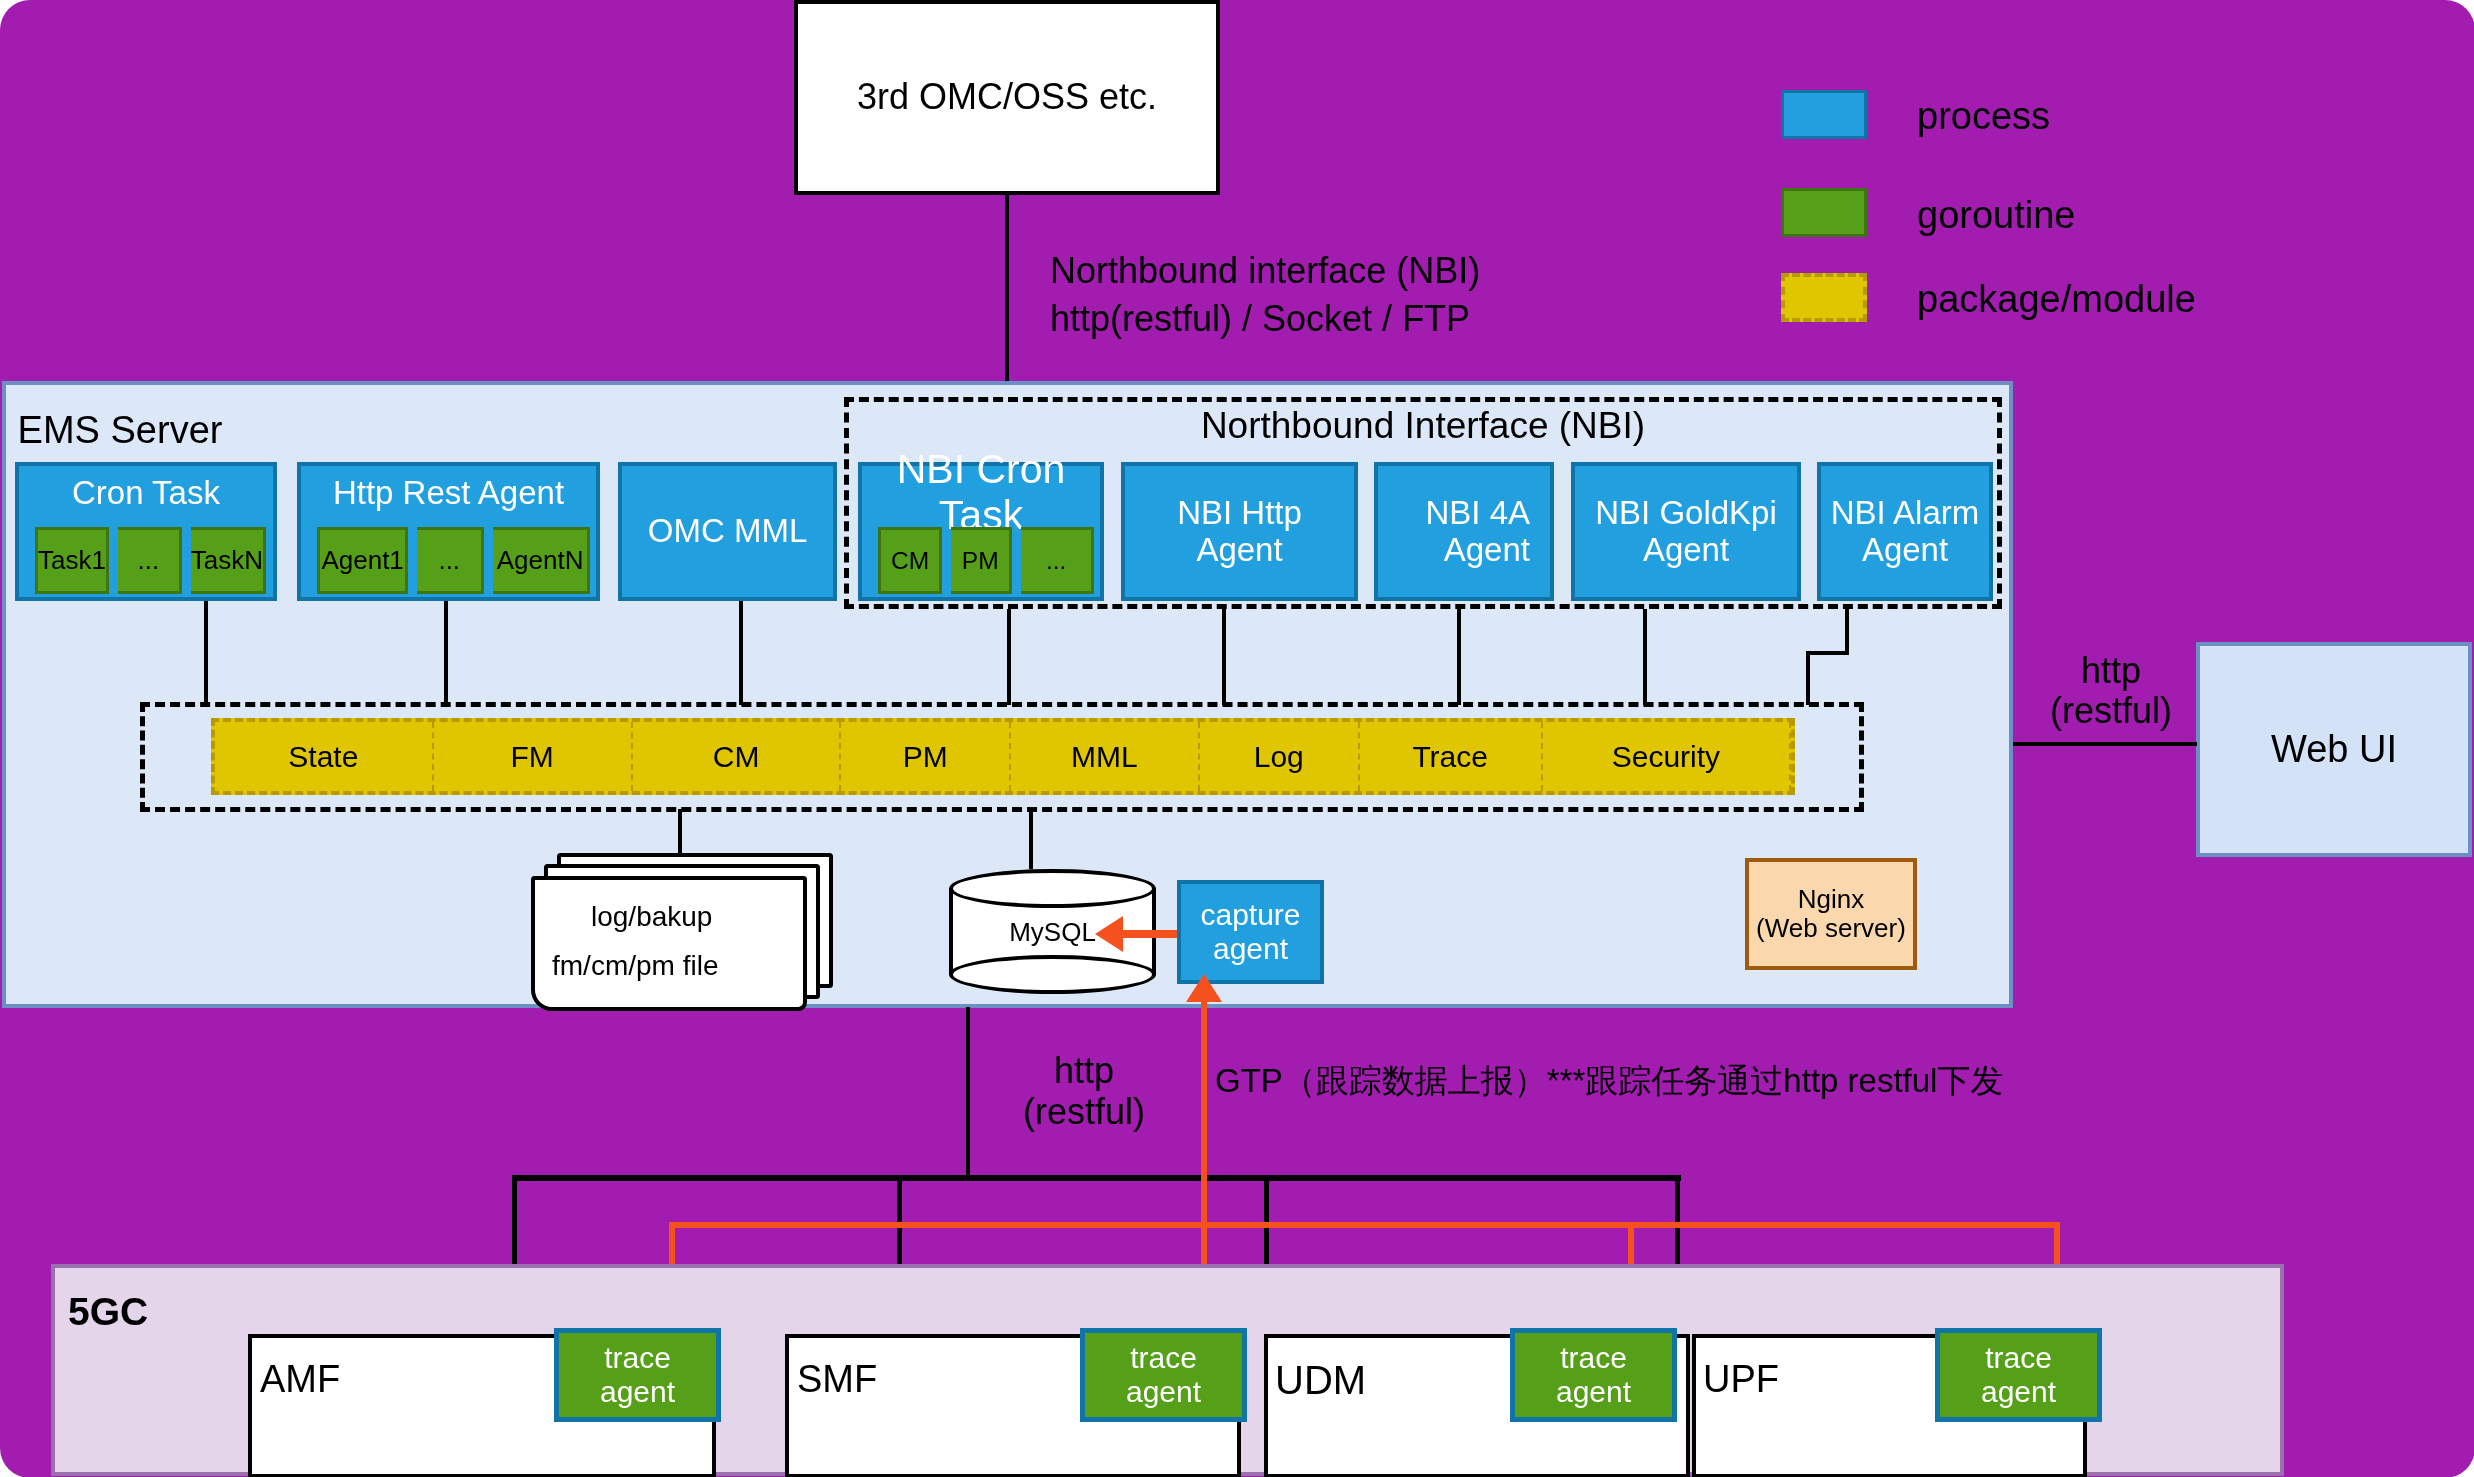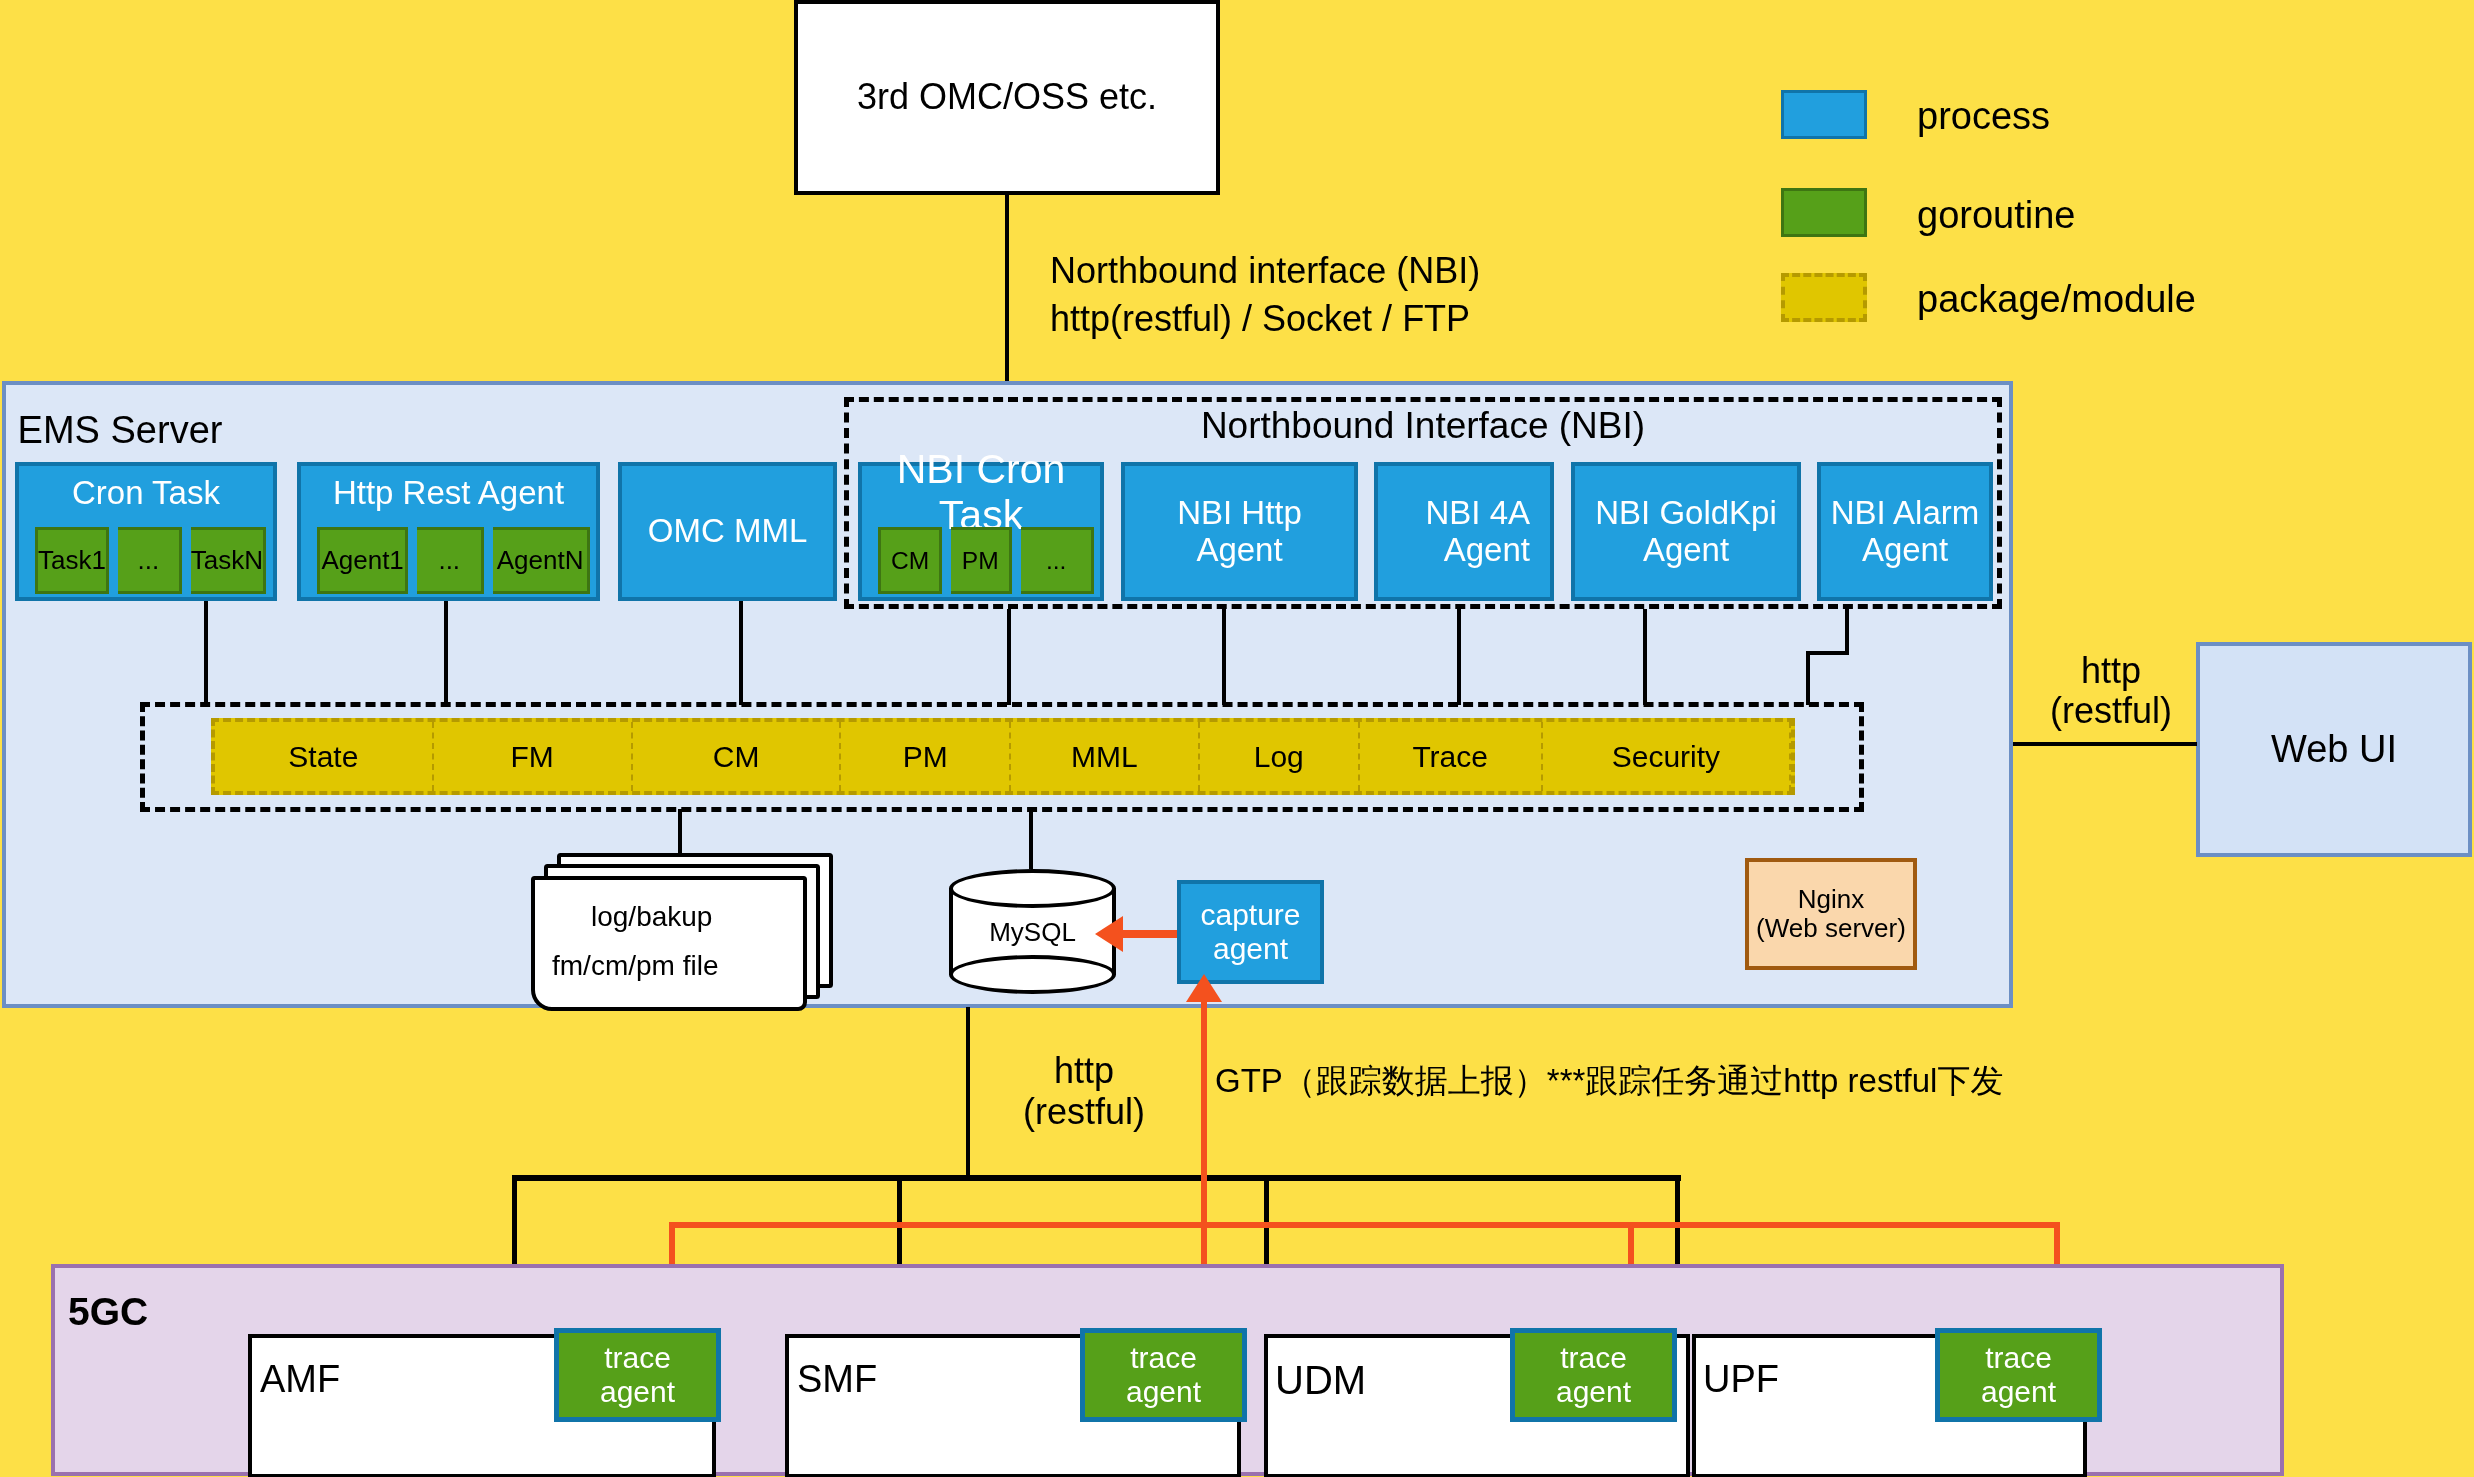--- a/index.html
+++ b/index.html
@@ -1,17 +1,17 @@
 <!DOCTYPE html>
 <html style="font-size:14px"><head>
 <meta charset="utf-8">
 <style>
   html,body{margin:0;padding:0;background:#ffffff;}
   body{font-family:"Liberation Sans","DejaVu Sans",sans-serif;}
-  #stage{position:relative;width:2475px;height:1478px;background:#fde047;overflow:hidden;}
+  #stage{position:relative;width:2475px;height:1478px;background:#a21caf;overflow:hidden;border-radius:30px;}
 
   .abs{position:absolute;box-sizing:border-box;}
   .ctr{display:flex;align-items:center;justify-content:center;text-align:center;line-height:1.12;}
   .col{flex-direction:column;}
 
   
   .plainbox{background:#ffffff;border:4.4px solid #000000;}
   .procbox{background:#219FDE;border:4.4px solid #1074A9;color:#ffffff;}
   .goro{background:#56A019;border:3.5px solid #3E7512;color:#000000;margin-left:9px;}
   .emsbox{background:#DCE7F7;border:4.4px solid #6C8FC4;}
@@ -150,21 +150,21 @@
   <div class="ln" style="left:1029px;top:809px;width:4.4px;height:60px;"></div>
 
   <div class="filestack" style="left:531px;top:853px;width:294px;height:140px;">
     <div class="fsheet" style="left:26px;top:0px;width:268px;height:127px;"></div>
     <div class="fsheet" style="left:13px;top:10.5px;width:268px;height:127px;"></div>
     <div class="fsheet" style="left:0px;top:23px;width:268px;height:127px;border-bottom-left-radius:21px;border-bottom-right-radius:8.8px;"></div>
     <div class="lbl" style="left:60px;top:48px;font-size:28px;">log/bakup</div>
     <div class="lbl" style="left:21px;top:97px;font-size:28px;">fm/cm/pm file</div>
   </div>
 
-  <div class="cyl" style="left:949px;top:869px;width:167px;height:125px;">
+  <div class="cyl" style="left:949px;top:869px;width:167px;height:125px;padding-left:40px;">
     <div class="body"></div>
     <div class="bot"></div>
     <div class="top"></div>
     <div class="lbltxt">MySQL</div>
   </div>
 
   <div class="lnO" style="left:1120px;top:930px;width:63px;height:8px;"></div>
   <div class="abs" style="left:1095px;top:916px;width:0;height:0;border-top:18.4px solid transparent;border-bottom:18.4px solid transparent;border-right:28px solid #F4511E;"></div>
 
   <div class="abs procbox ctr col" style="left:1177px;top:880px;width:147px;height:104px;font-size:30px;">

